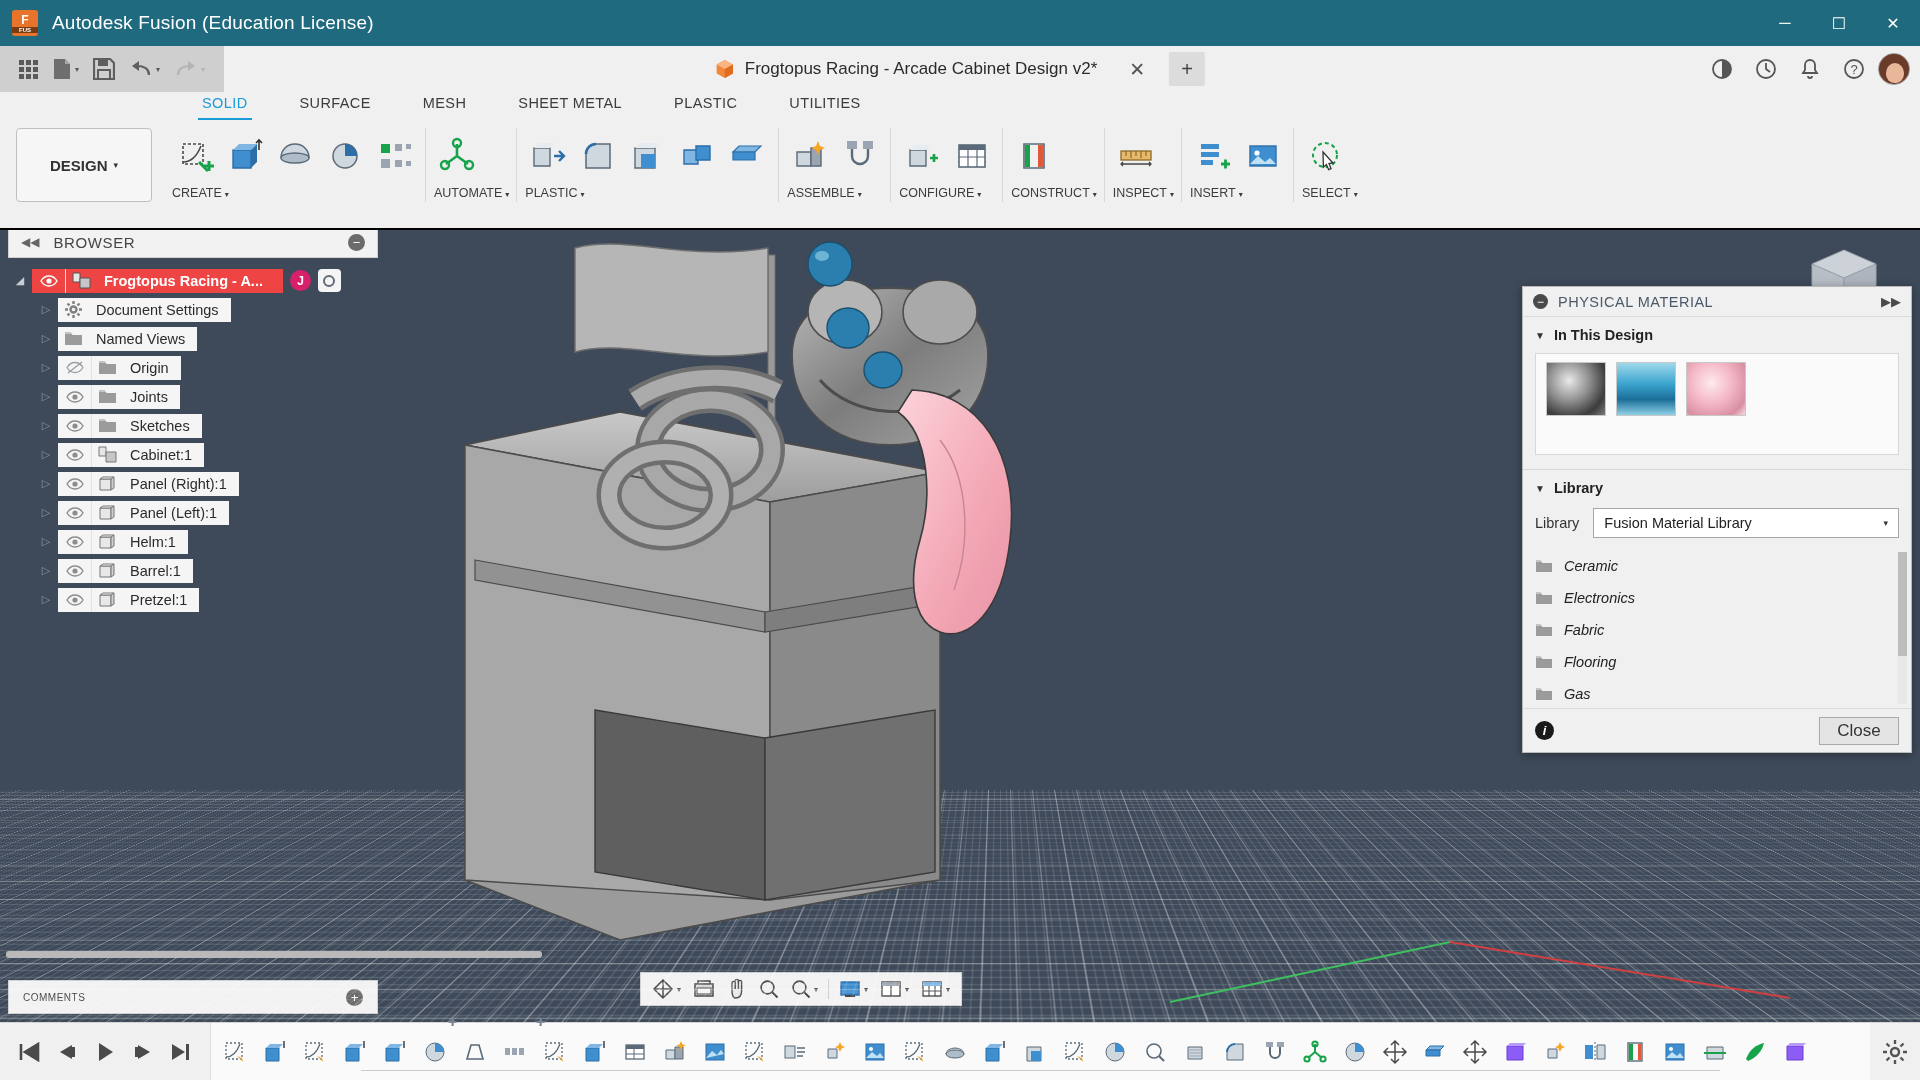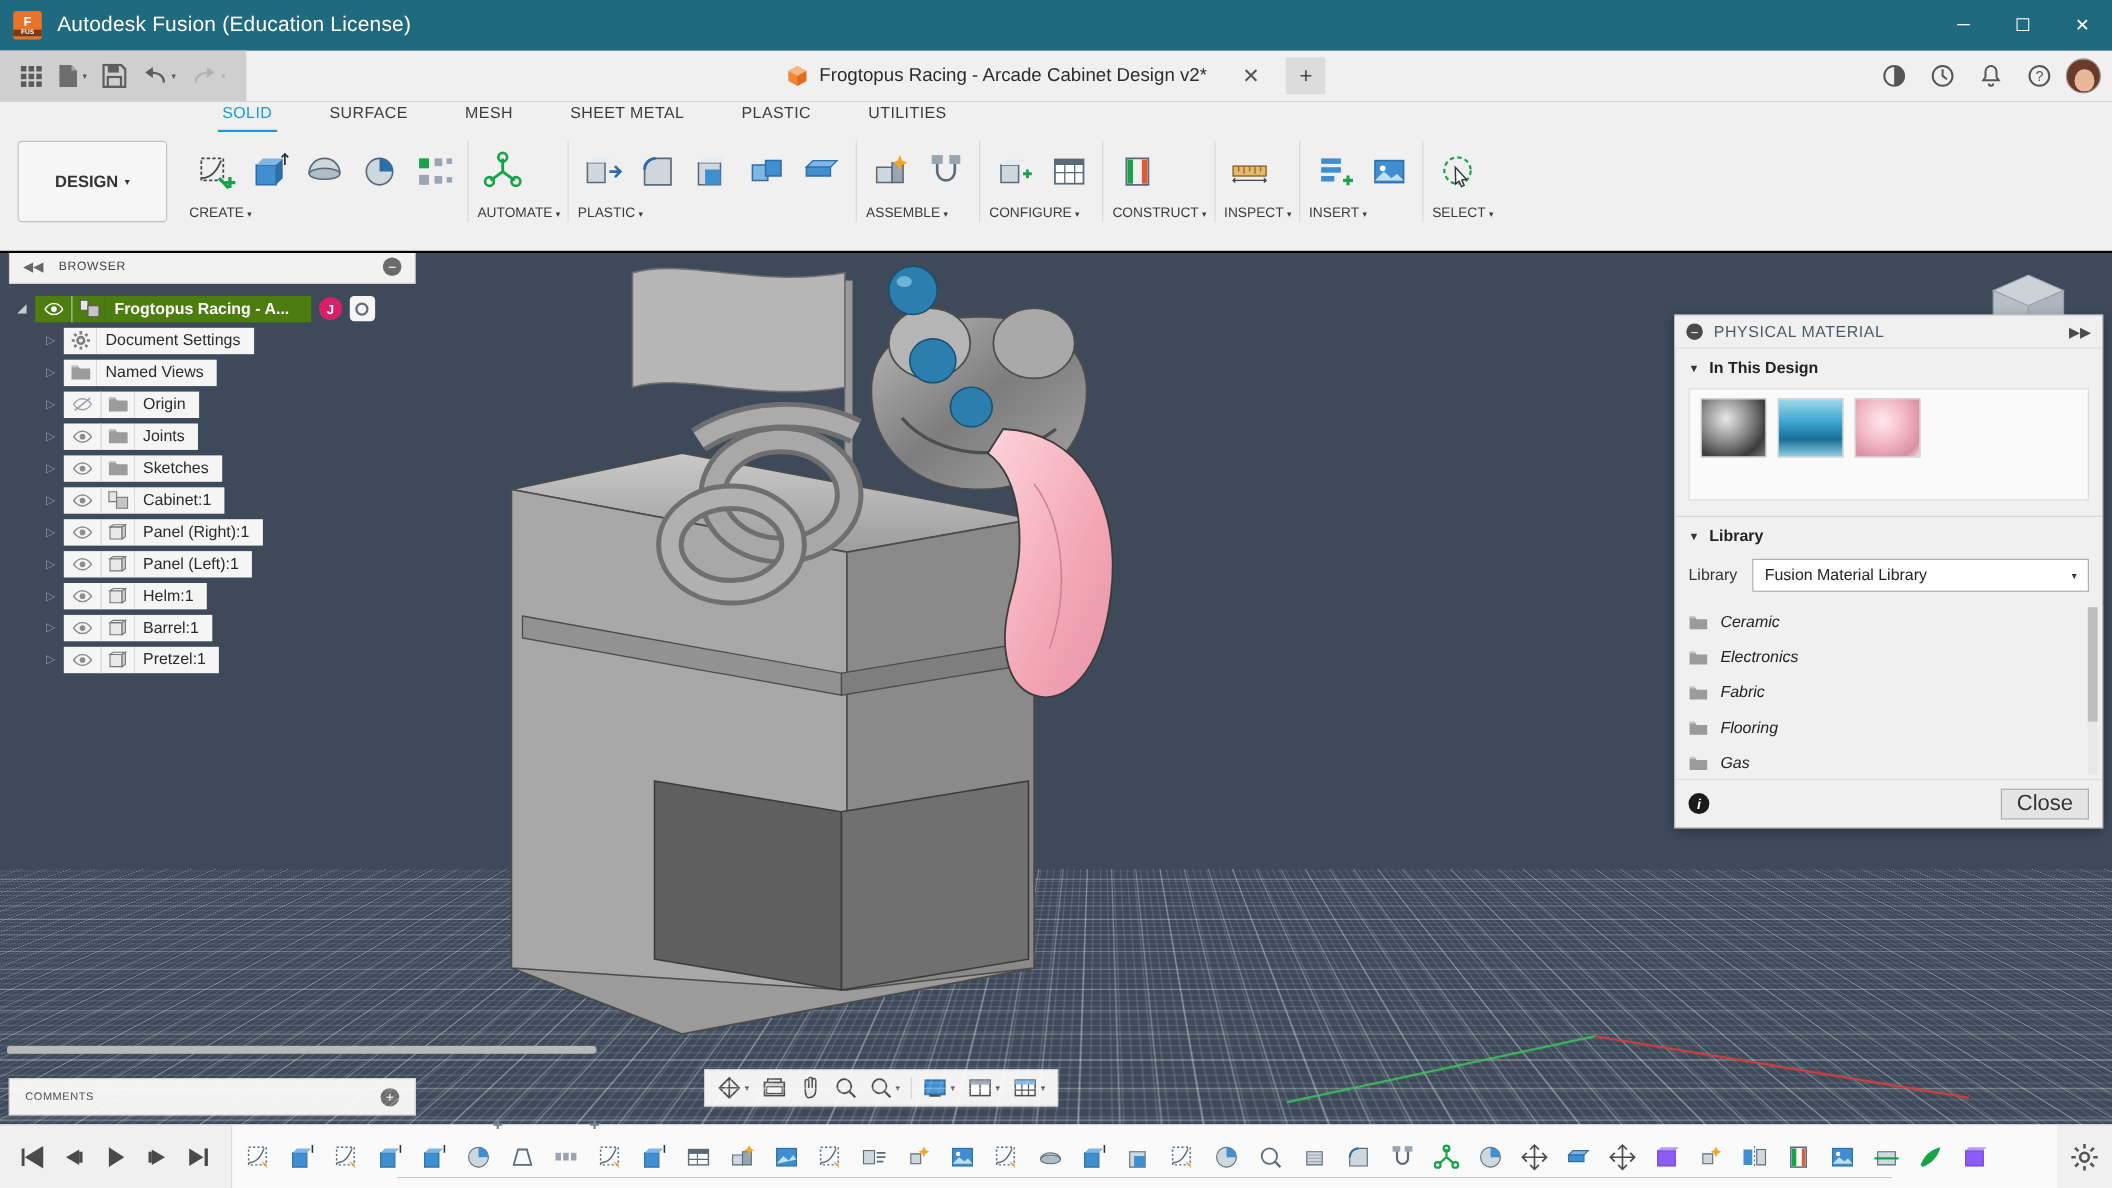--- a/index.html
+++ b/index.html
@@ -94,38 +94,38 @@
   .ground-fine { position:absolute; left:-200px; top:560px; width:2400px; height:900px;
      background:
        repeating-linear-gradient(0deg, rgba(255,255,255,.13) 0 1px, transparent 1px 6px),
        repeating-linear-gradient(90deg, rgba(255,255,255,.13) 0 1px, transparent 1px 6px);
      transform:perspective(600px) rotateX(62deg); transform-origin:50% 0%; }
 
   
   .browser { position:absolute; left:8px; top:-4px; width:370px; }
   .browser-hdr { height:32px; background:#f2f2f2; display:flex; align-items:center;
      padding:0 12px; gap:14px; border:1px solid #d0d0d0; }
-  .browser-hdr .lbl { font-size:11px; color:#444; letter-spacing:.6px; }
+  .browser-hdr .lbl { font-size:15px; color:#444; letter-spacing:.6px; }
   .collapse-dot { margin-left:auto; width:17px; height:17px; border-radius:50%;
      background:#6b6b6b; color:#fff; font-size:13px; display:flex; align-items:center;
      justify-content:center; line-height:1; cursor:pointer; }
   .tree { margin-top:8px; }
   .trow { display:flex; align-items:center; height:29px; font-size:14.5px;
      color:#2b2b2b; }
   .twist { width:24px; text-align:center; color:#8b97a6; font-size:11px;
      cursor:pointer; flex:none; }
   .twist.open { color:#c6ccd4; }
   .eye { width:34px; height:24px; background:#f5f5f5; display:flex;
      align-items:center; justify-content:center; flex:none; cursor:pointer;
      border-right:1px solid #e2e2e2; }
   .ticon { width:30px; height:24px; background:#f5f5f5; display:flex;
      align-items:center; justify-content:center; flex:none; }
   .tlabel { background:#f5f5f5; height:24px; display:flex; align-items:center;
      padding:0 12px 0 8px; white-space:nowrap; cursor:pointer; }
-  .trow.sel .eye, .trow.sel .ticon, .trow.sel .tlabel { background:#4d7c0f;
+  .trow.sel .eye, .trow.sel .ticon, .trow.sel .tlabel { background:#ef4444;
      color:#fff; font-weight:bold; }
   .trow.sel .tlabel { padding-right:20px; }
   .badge-j { width:21px; height:21px; border-radius:50%; background:#d6206a;
      color:#fff; font-size:12px; font-weight:bold; display:flex; align-items:center;
      justify-content:center; margin-left:7px; flex:none; cursor:pointer; }
   .badge-d { width:23px; height:23px; border-radius:4px; background:#f5f5f5;
      display:flex; align-items:center; justify-content:center; margin-left:7px;
      flex:none; cursor:pointer; }
   .badge-d i { width:12px; height:12px; border-radius:50%; border:2px solid #5f6b79;
      display:block; }
@@ -181,21 +181,21 @@
   .scrollbar { position:absolute; right:4px; top:4px; bottom:4px; width:9px;
      background:#e8e8e8; cursor:pointer; }
   .scrollthumb { position:absolute; top:0; width:9px; height:104px;
      background:#bdbdbd; }
   .matdlg-ftr { height:44px; border-top:1px solid #dcdcdc; display:flex;
      align-items:center; padding:0 12px; }
   .info-ic { width:19px; height:19px; border-radius:50%; background:#1a1a1a;
      color:#fff; font-size:13px; font-weight:bold; display:flex;
      align-items:center; justify-content:center; font-style:italic; cursor:pointer; }
   .close-btn { margin-left:auto; width:80px; height:28px; background:#e4e4e4;
-     border:1px solid #a9a9a9; font-size:20px; color:#333; display:flex;
+     border:1px solid #a9a9a9; font-size:17px; color:#333; display:flex;
      align-items:center; justify-content:center; cursor:pointer; }
 
   
   .timeline { position:absolute; left:0; right:0; bottom:0; height:58px;
      background:#f0f0f0; display:flex; align-items:center; border-top:1px solid #d5d5d5; }
   .tl-play { display:flex; align-items:center; gap:16px; padding:0 18px; }
   .tl-pbtn { color:#4a4a4a; cursor:pointer; display:flex; align-items:center; }
   .tl-track { flex:1; height:58px; display:flex; align-items:center; gap:4px;
      background:#fafafa; border-left:1px solid #ddd; padding:0 6px;
      overflow:hidden; position:relative; }

